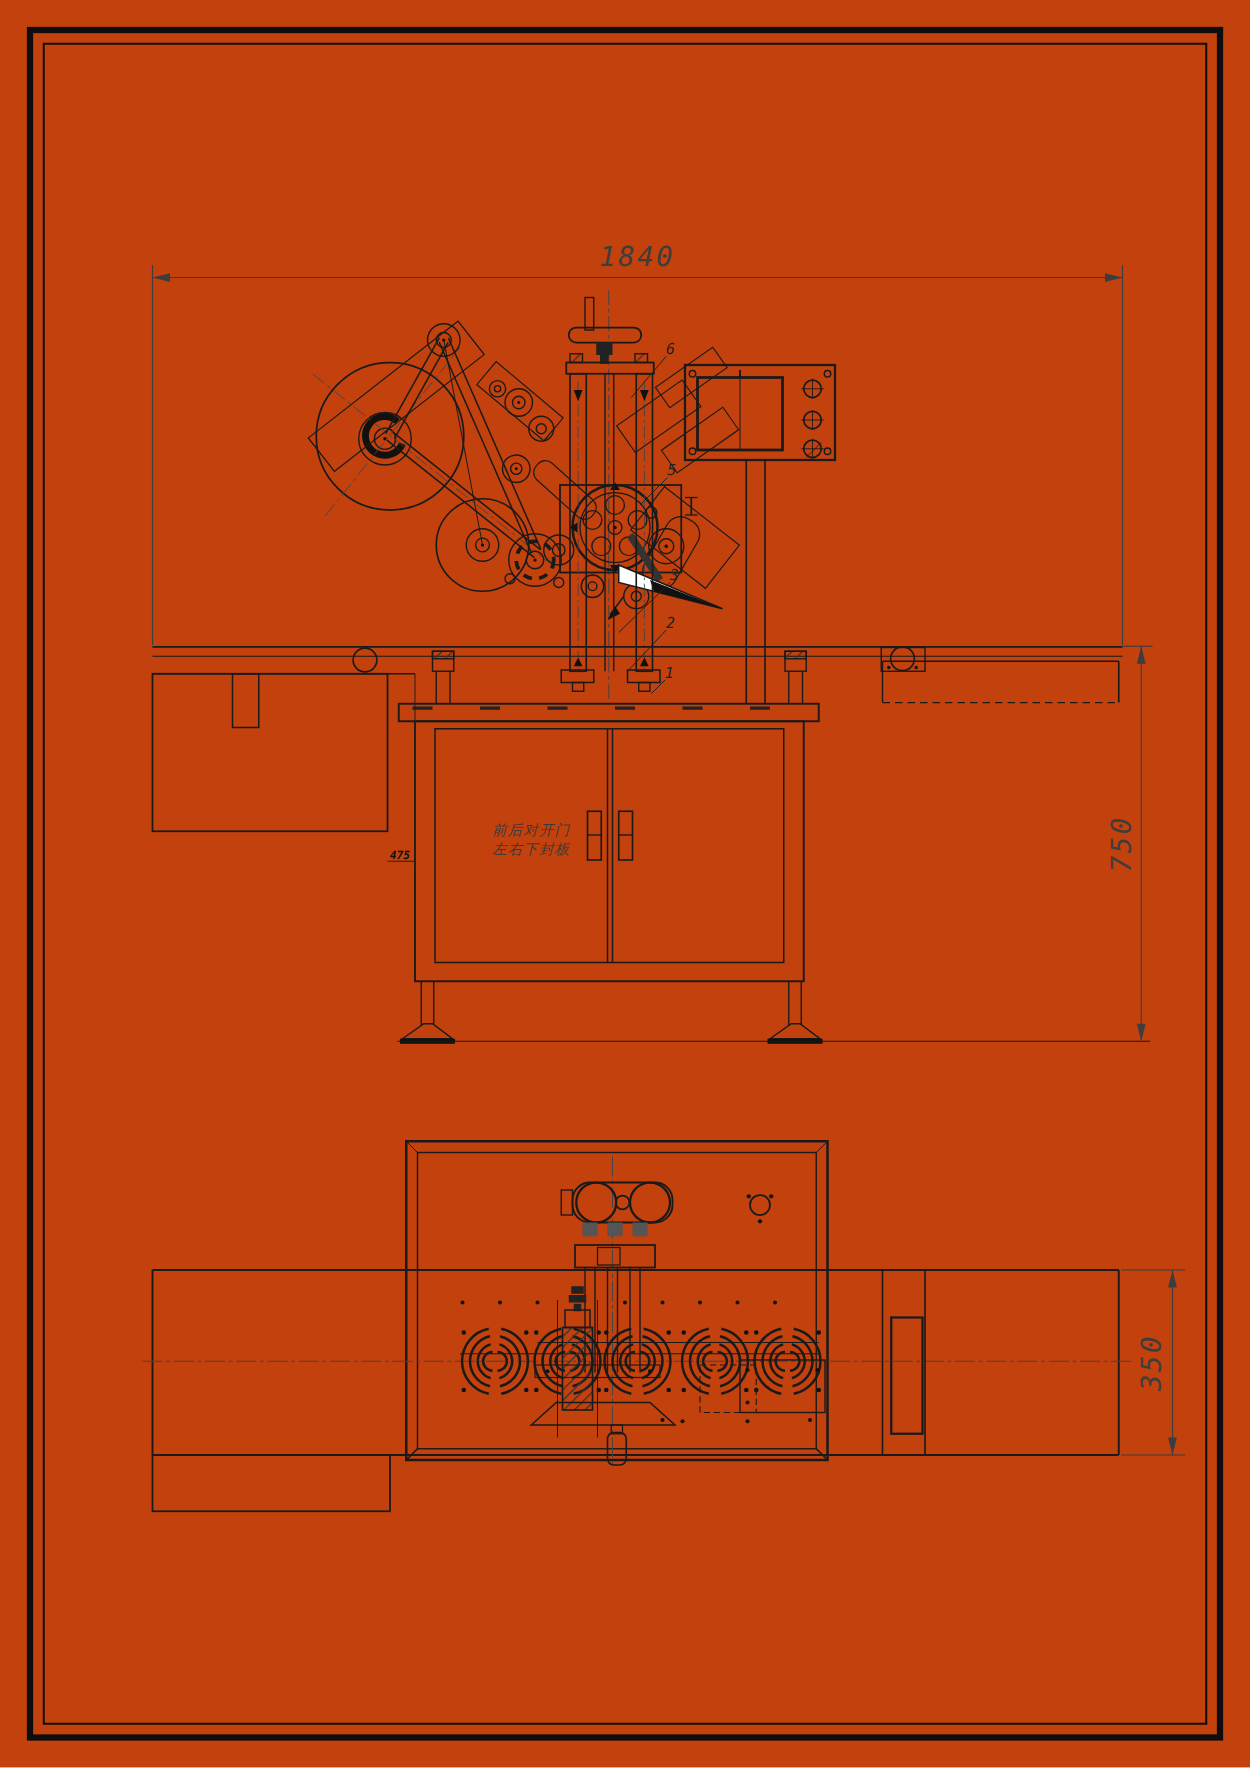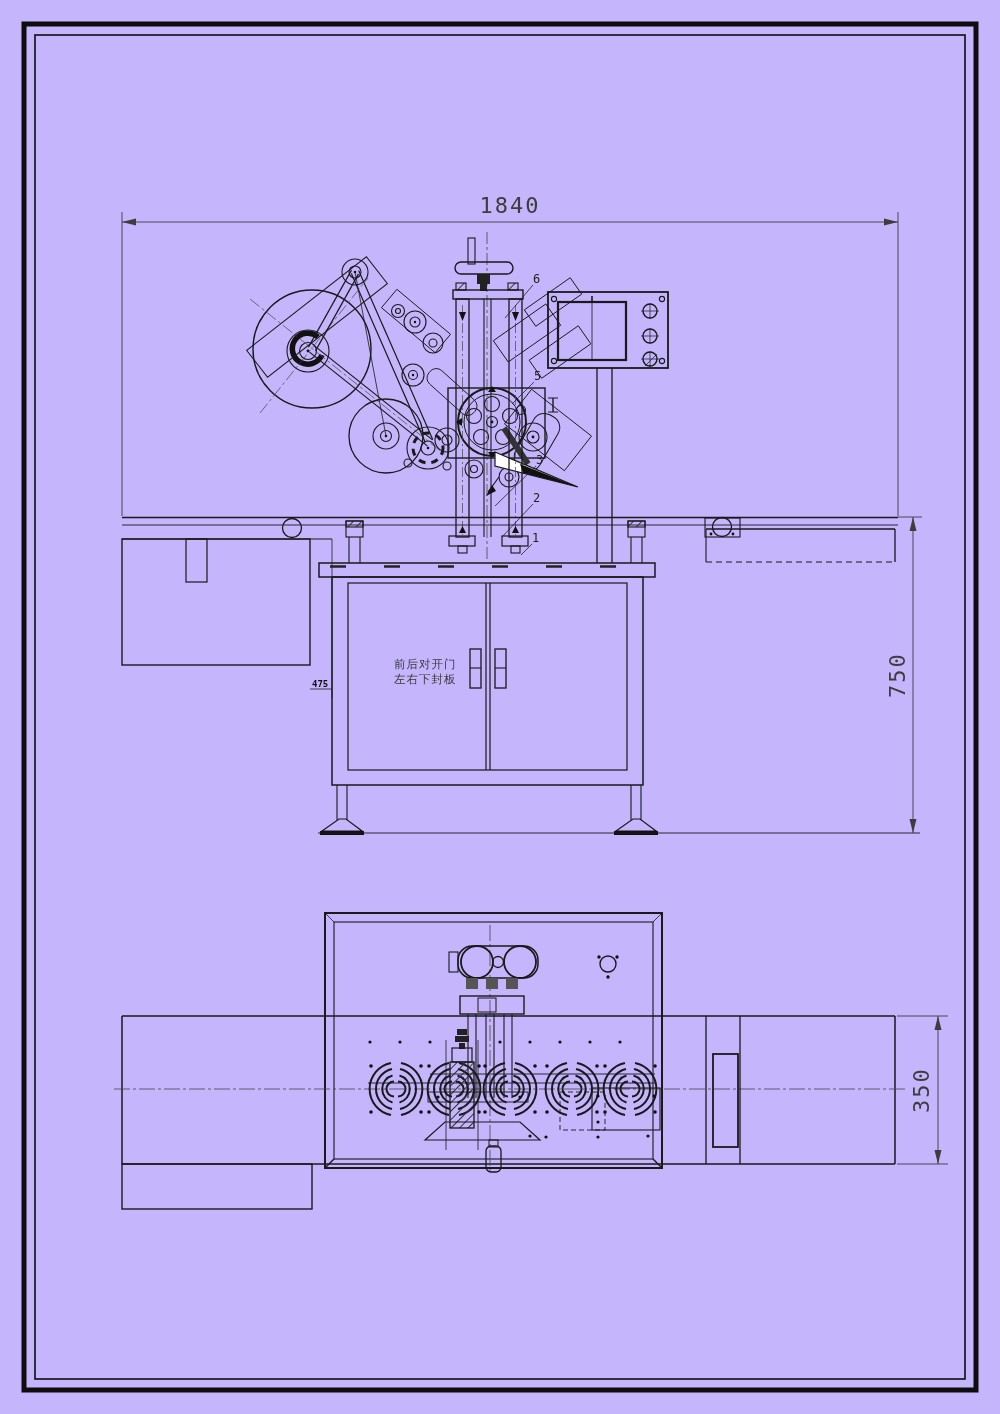--- a/index.html
+++ b/index.html
@@ -1,16 +1,16 @@
 <!DOCTYPE html>
 <html><head>
 <meta charset="utf-8">
 <style>
   html,body{margin:0;padding:0;background:#ffffff;}
-  .sheet{position:relative;width:1000px;height:1414px;background:#c4b5fd;font-family:"Liberation Sans",sans-serif;}
+  .sheet{position:relative;width:1000px;height:1414px;background:#c2410c;font-family:"Liberation Sans",sans-serif;font-style:italic;}
   svg{position:absolute;left:0;top:0;}
   .dimtxt{font-family:"DejaVu Sans Mono",monospace;fill:#3d3d3d;letter-spacing:2px;}
   .lbltxt{font-family:"DejaVu Sans Mono",monospace;fill:#222;}
   .cntxt{font-family:"DejaVu Sans","Liberation Sans",sans-serif;fill:#3a3a3a;letter-spacing:1px;}
   .smdim{font-family:"DejaVu Sans Mono",monospace;fill:#111;font-weight:bold;}
 </style>
 </head>
 <body>
 
 <div class="sheet">

